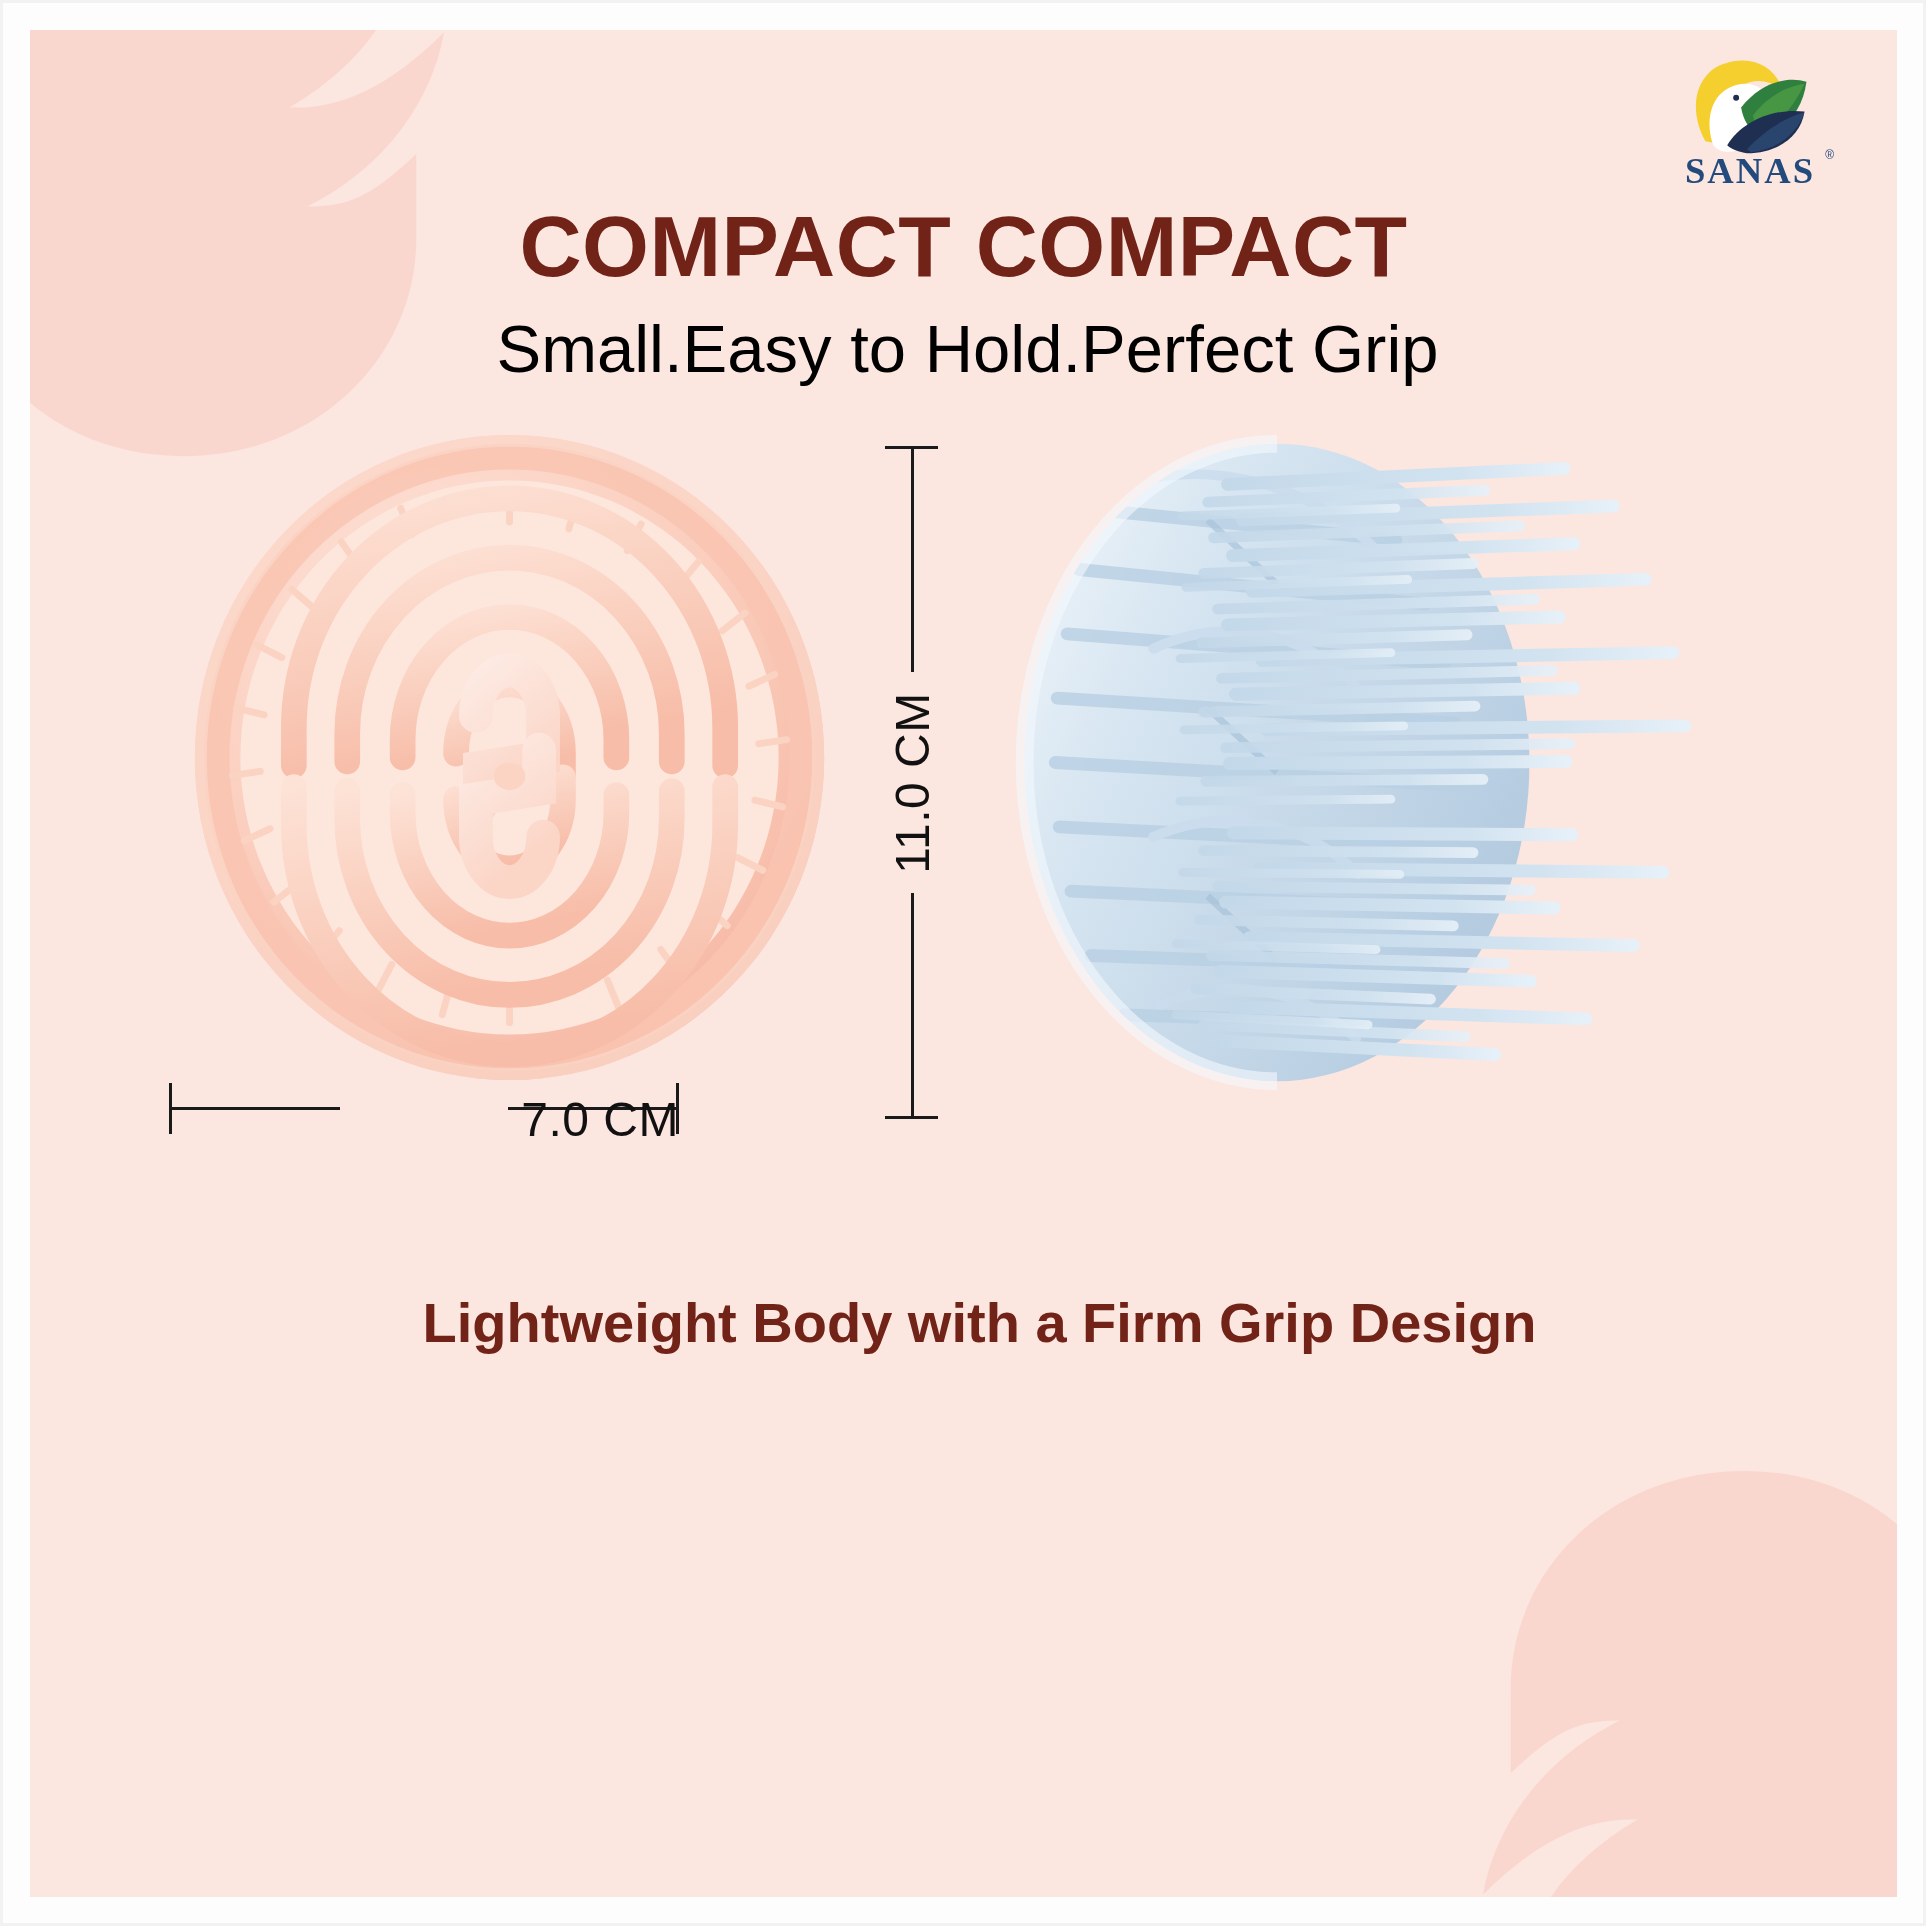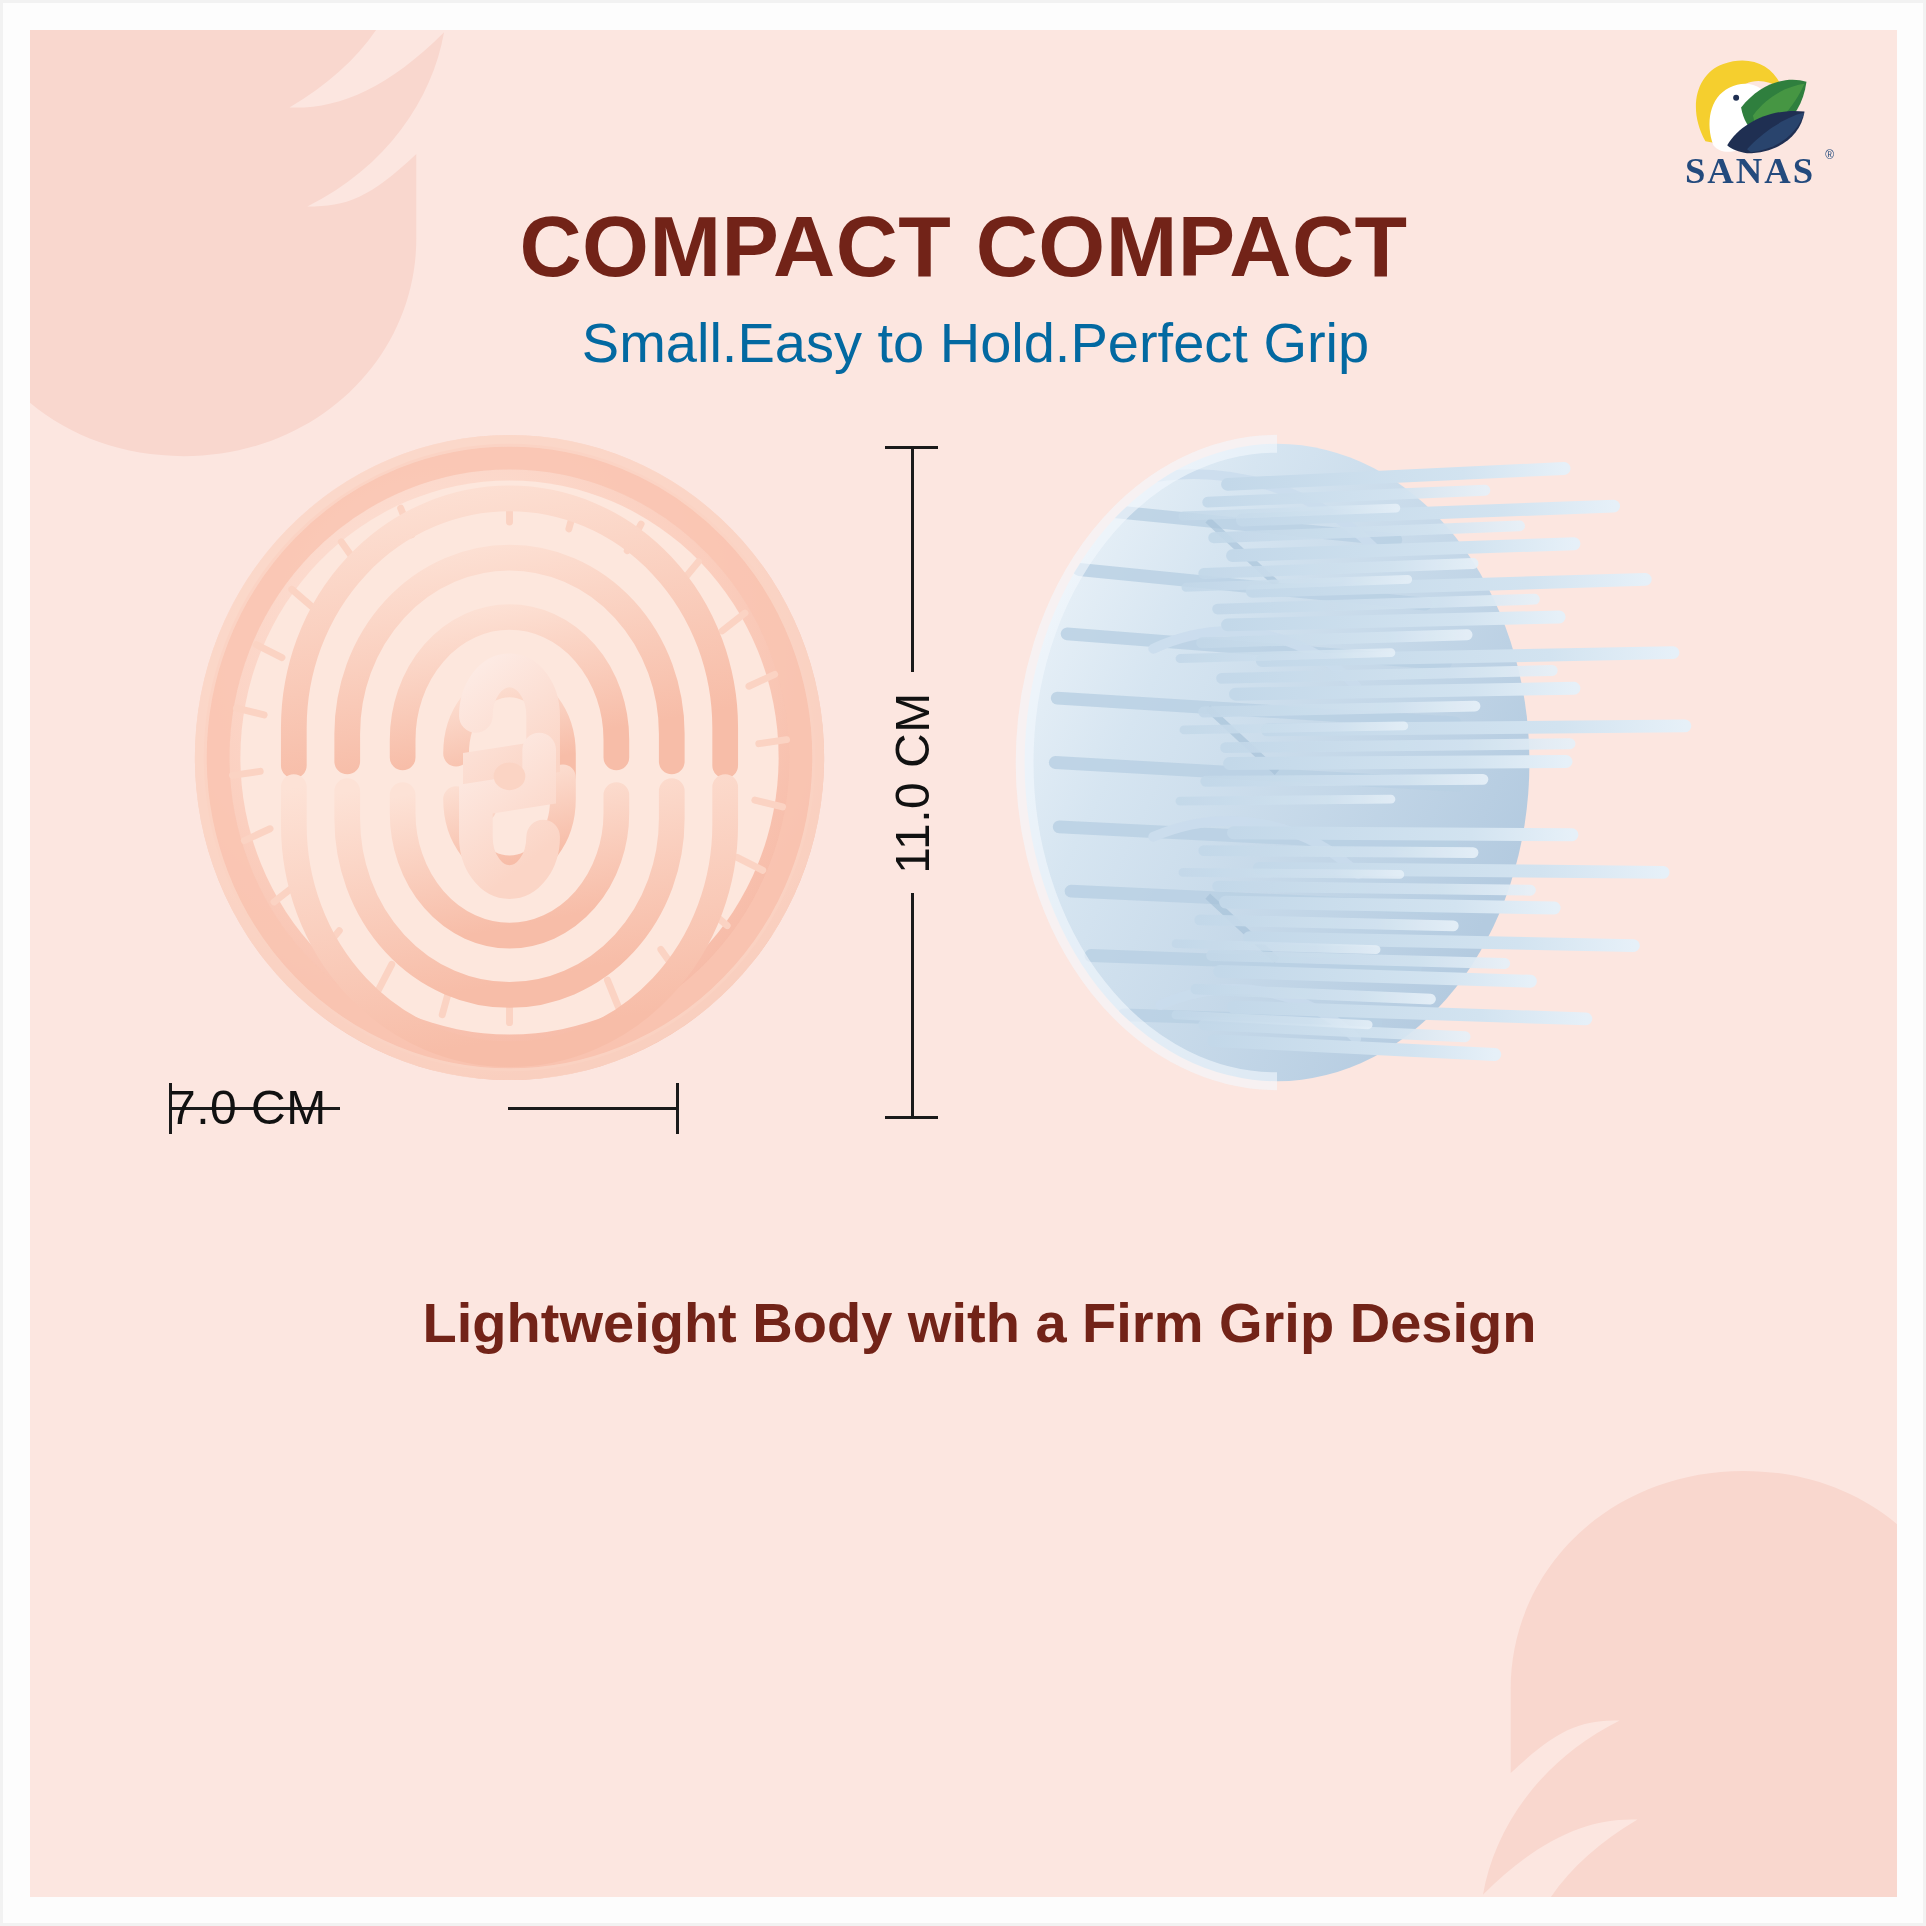--- a/index.html
+++ b/index.html
@@ -56,27 +56,27 @@
     width: 1867px;
     text-align: center;
     font-size: 86px;
     font-weight: bold;
     letter-spacing: 0.5px;
     color: #722318;
     line-height: 1;
   }
   #subhead {
     position: absolute;
-    left: 12px;
+    left: 4px;
     top: 285px;
     width: 1867px;
     text-align: center;
-    font-size: 56px;
+    font-size: 67px;
     font-weight: normal;
-    color: #0369a1;
+    color: #000000;
     line-height: 1;
   }
   #footer-text {
     position: absolute;
     left: 16px;
     top: 1265px;
     width: 1867px;
     text-align: center;
     font-size: 56px;
     font-weight: bold;
@@ -124,24 +124,24 @@
   #dim-horizontal .cap {
     width: 3px; height: 51px; top: 4px;
   }
   #dim-horizontal .cap-l { left: 0; }
   #dim-horizontal .cap-r { right: 0; }
   #dim-horizontal .bar { height: 3px; top: 28px; }
   #dim-horizontal .bar-l { left: 3px; width: 168px; }
   #dim-horizontal .bar-r { right: 3px; width: 168px; }
   #dim-h-label {
     position: absolute;
-    left: 0; right: 0; top: 0;
+    left: 0; right: 0; top: 12px;
     height: 59px;
     line-height: 57px;
-    text-align: left;
+    text-align: right;
     font-size: 48px;
     color: #111;
     letter-spacing: 0.5px;
   }
 
   #dim-vertical {
     left: 851px;
     top: 416px;
     width: 61px;
     height: 673px;

